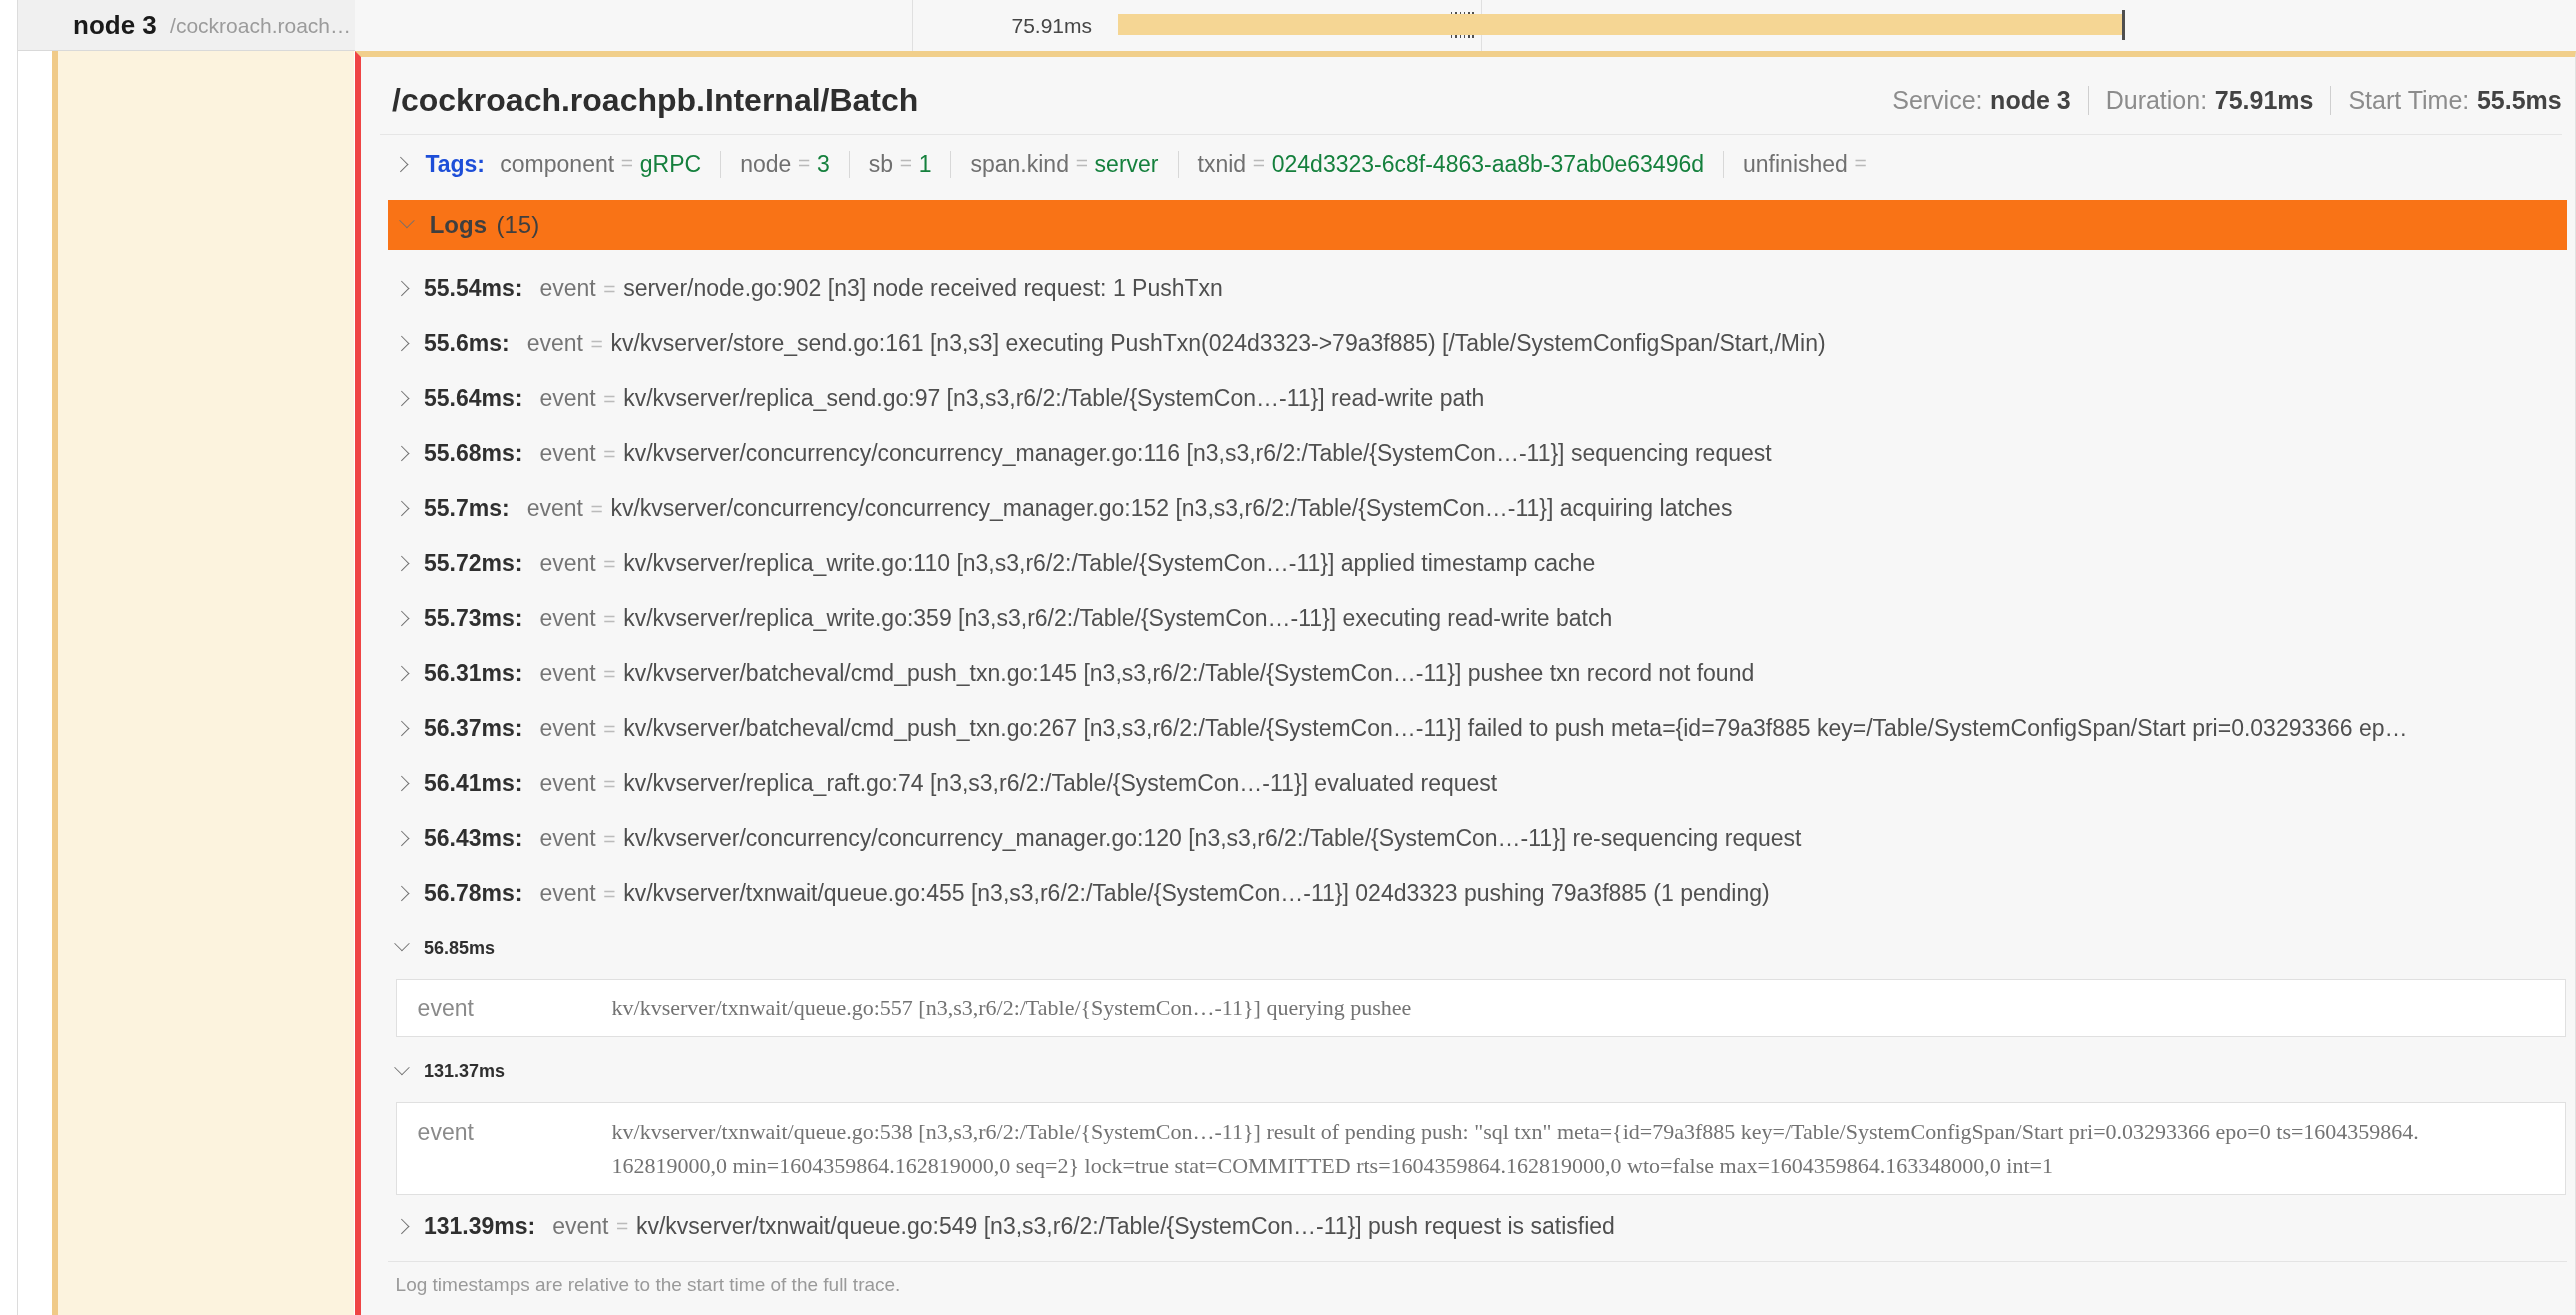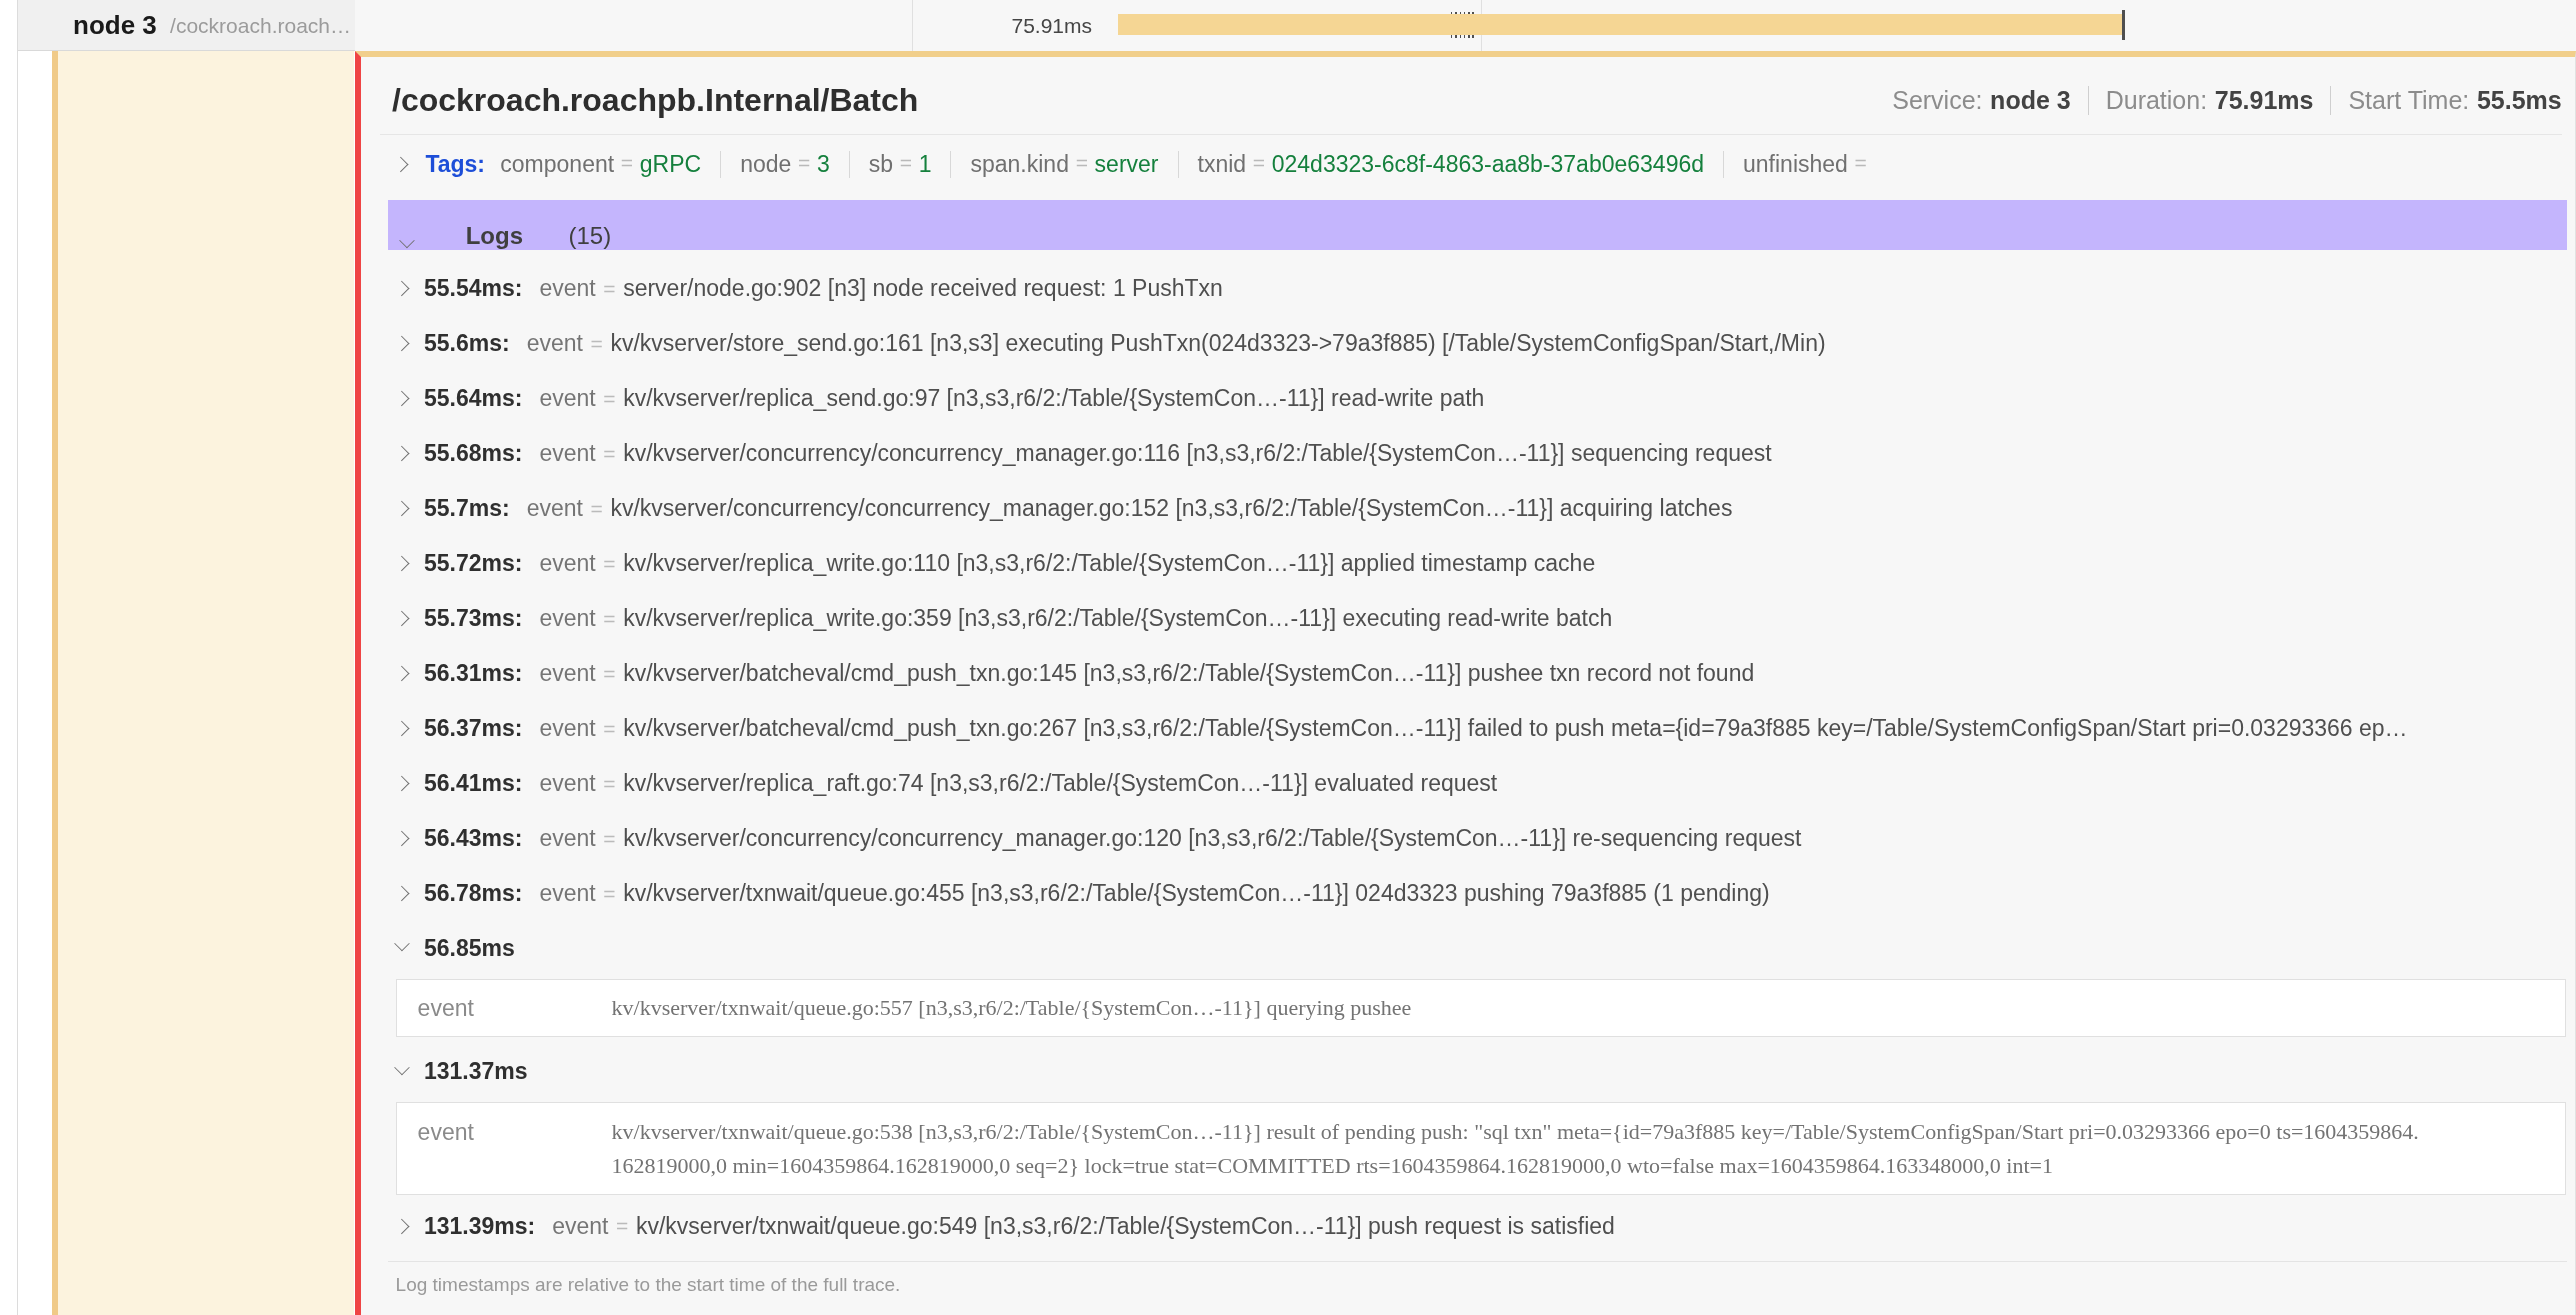--- a/index.html
+++ b/index.html
@@ -40,33 +40,33 @@
   .chev.r { transform:rotate(45deg); }
   .chev.d { transform:rotate(135deg) translate(-2.9px,2.9px); }
 
   .tags-row { display:flex; align-items:center; height:59px; padding-left:34px; font-size:23px; white-space:nowrap; cursor:pointer; }
   .tags-label { font-weight:bold; color:#1d4ed8; margin:0 15.3px 0 19px; }
   .tag { display:flex; color:#707070; }
   .tag .tv { color:#15803d; margin-left:6.7px; }
   .tag .eq { color:#b9b9b9; margin-left:6.7px; font-size:21px; }
   .tag-sep { width:1px; height:27px; background:#d8d8d8; margin:0 19px; }
 
-  .logs-bar { margin:5.7px 7.6px 0 27px; height:50px; background:#c4b5fd; display:flex; align-items:flex-end; padding-left:13.3px; cursor:pointer;gap:36px; }
+  .logs-bar { margin:5.7px 7.6px 0 27px; height:50px; background:#f97316; display:flex; align-items:center; padding-left:13.3px; cursor:pointer; }
   .logs-bar .logs-title { font-size:24px; font-weight:bold; color:#3f3f3f; margin:0 9.5px 0 17px; }
   .logs-bar .logs-count { font-size:24px; color:#3f3f3f; }
 
   .log-list { margin:11.4px 7.6px 0 27px; }
   .log-row { height:55px; display:flex; align-items:center; padding-left:7.6px; font-size:23px; white-space:nowrap; overflow:hidden; cursor:pointer; }
   .log-row .t { font-weight:bold; color:#2f2f2f; margin:0 17px 0 17px; }
   .log-row .k { color:#757575; }
   .log-row .eq { color:#bbbbbb; margin:0 7.6px; font-size:21px; }
   .log-row .v { color:#4f4f4f; }
 
   .exp-head { height:42px; display:flex; align-items:center; padding-left:7.6px; cursor:pointer; }
-  .exp-head .t { font-weight:bold; color:#2f2f2f; font-size:23px; margin-left:17px; }
+  .exp-head .t { font-weight:bold; color:#2f2f2f; font-size:18px; margin-left:17px; }
   .exp-box { margin:9.5px 1.9px 3.8px 7.6px; background:#ffffff; border:1px solid #e0e0e0; display:flex; align-items:flex-start; padding:11.4px 0; }
   .exp-key { width:215px; flex:none; padding-left:21px; font-size:23px; color:#8a8a8a; line-height:34px; }
   .exp-val { font-family:Liberation Serif, serif; font-size:22px; line-height:34px; color:#737373; width:1816px; word-break:break-all; white-space:pre-wrap; }
   .exp-group { margin-top:5.7px; }
   .exp-group + .exp-group { margin-top:13.3px; }
 
   .logs-footer { margin:7.6px 7.6px 0 27px; border-top:1px solid #e4e4e4; padding:11.4px 0 0 7.6px; font-size:19px; color:#9a9a9a; }
 </style>
 </head>
 <body>

